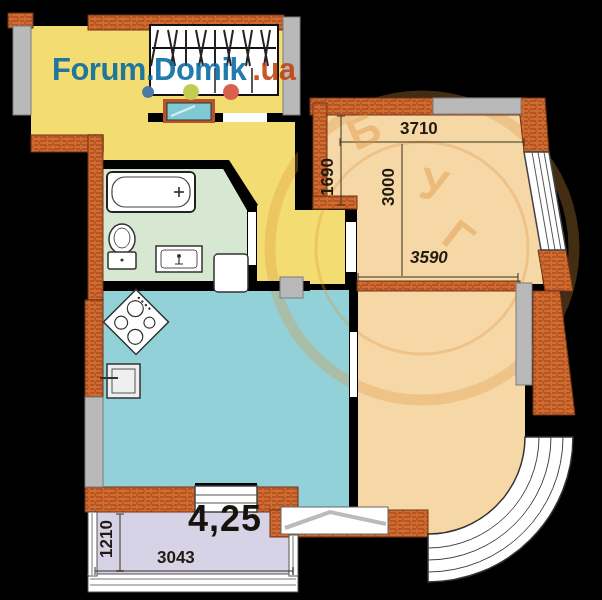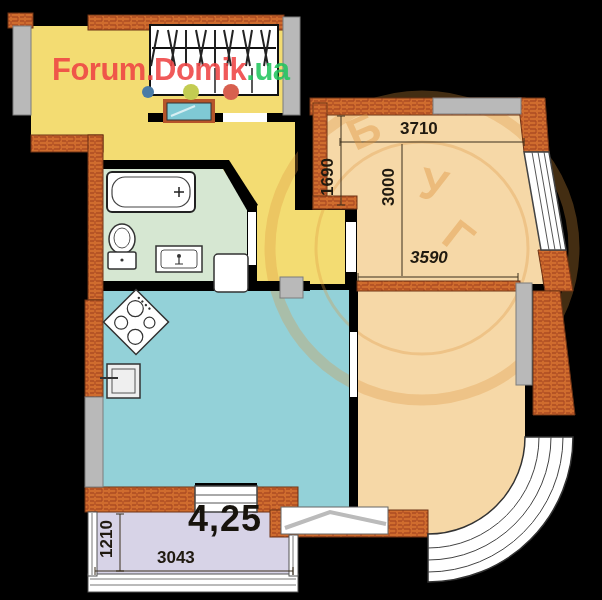--- a/index.html
+++ b/index.html
@@ -7,22 +7,22 @@
          font-family:"Liberation Sans",sans-serif;}
   #plan-svg{position:absolute;left:0;top:0;}
   .txt{position:absolute;font-family:"Liberation Sans",sans-serif;font-weight:bold;
        color:#201a10;line-height:1;white-space:nowrap;}
   .dim{font-size:17px;letter-spacing:0px;}
   .dim.v{width:64px;height:18px;text-align:center;transform:rotate(-90deg);transform-origin:center;}
   .dim.h{width:70px;}
   .area{font-size:36px;color:#17130c;letter-spacing:1px;}
   #site-mark{position:absolute;left:52px;top:52px;font-size:31px;font-weight:bold;
              letter-spacing:-0.5px;opacity:.88;}
-  #site-mark .pre{color:#ef4444;text-align:right;}
-  #site-mark .suf{color:#22c55e;}
+  #site-mark .pre{color:#0369a1;text-align:right;}
+  #site-mark .suf{color:#c2410c;margin-left:6px;}
   .stamp-letter{position:absolute;font-size:44px;font-weight:bold;color:rgba(222,148,62,.42);}
 </style>
 </head>
 <body>
 
 <div id="stage">
 
 <svg id="plan-svg" width="602" height="600" viewBox="0 0 602 600">
   <defs>
     <pattern id="brick" width="14" height="8" patternUnits="userSpaceOnUse">

